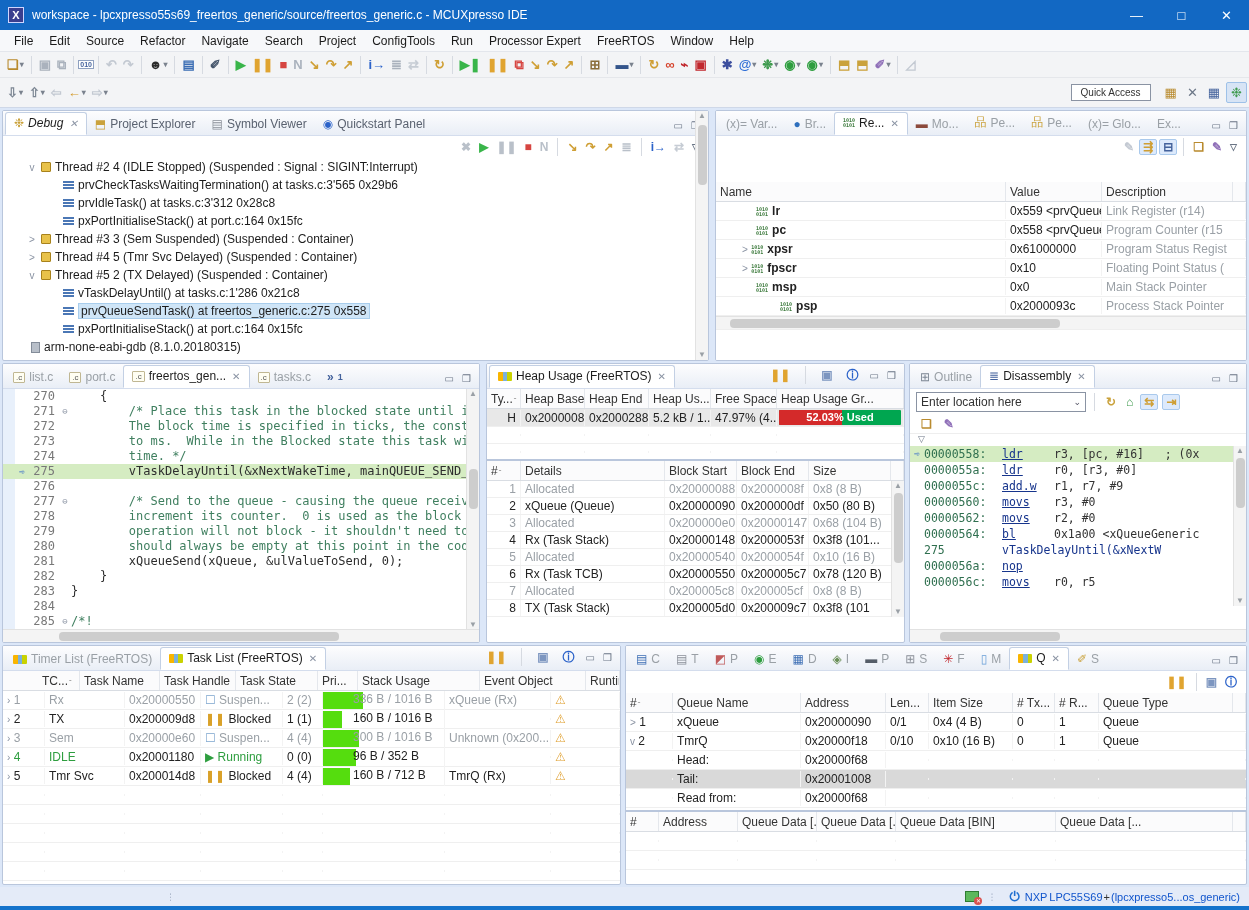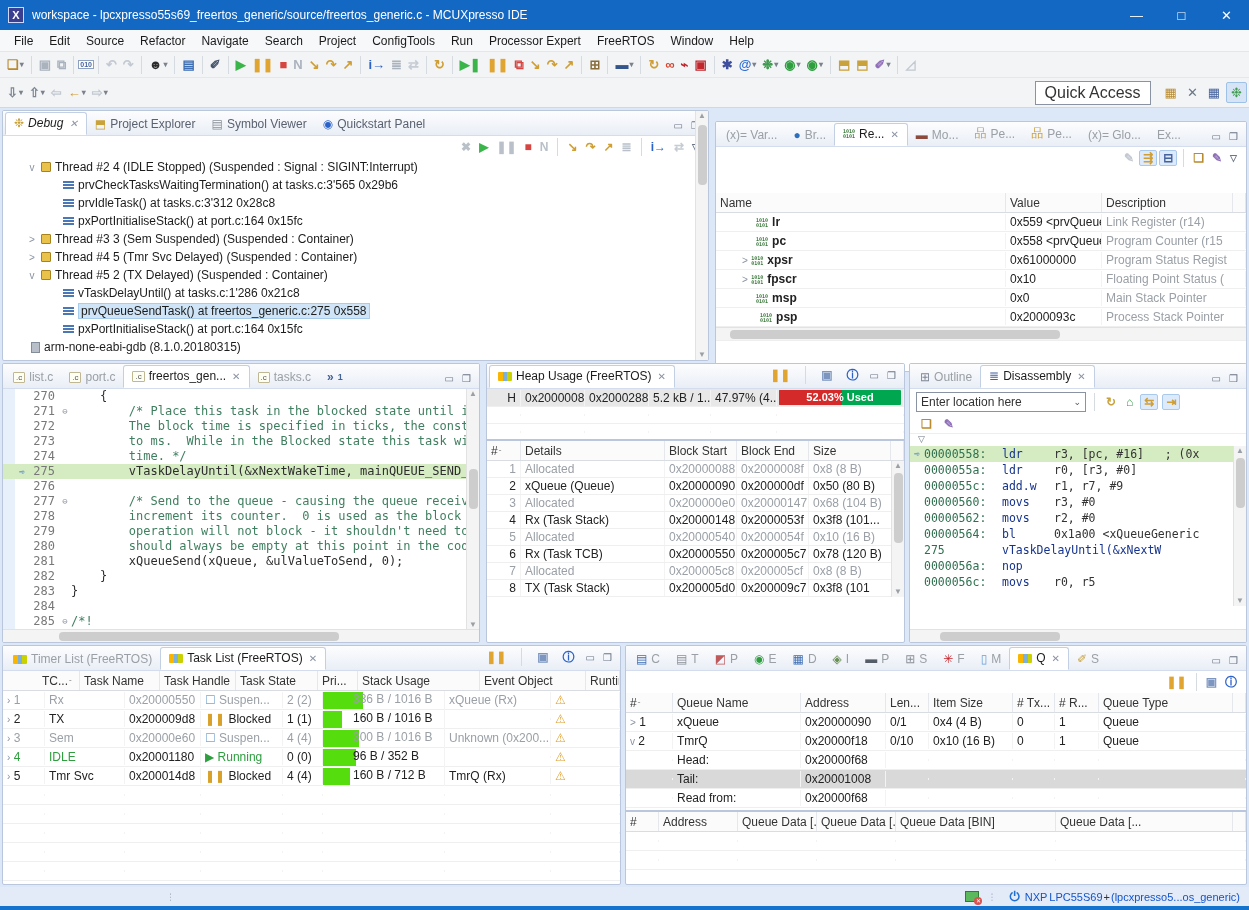--- a/index.html
+++ b/index.html
@@ -17,21 +17,21 @@
   .menubar { height:22px; background:#f7f8fa; display:flex; align-items:center; padding-left:6px; border-bottom:1px solid #e3e6ec; }
   .menu-item { padding:2px 8px; color:#1a1a1a; }
   .tbrow { background:#f3f4f6; display:flex; align-items:center; }
   .tbrow1 { height:26px; border-bottom:1px solid #e5e7eb; padding-left:4px; }
   .tbrow2 { height:30px; border-bottom:1px solid #cfd8e8; padding-left:4px; }
   .tb-icon { display:inline-flex; align-items:center; padding:0 3px; font-size:13px; font-weight:bold; white-space:pre; }
   .tb-sep { width:1px; height:18px; background:#d6dae1; margin:0 4px; }
   .dd { font-size:8px; color:#7a828e; margin-left:1px; }
   .binbox { font-size:7px; border:1px solid #8ea0c0; padding:0 1px; background:#fff; font-weight:bold; }
   .spacer { flex:1; }
-  .quick-access { border:1px solid #8a93a3; background:#fff; padding:2px 9px; font-size:16px; color:#333; margin-right:10px; }
+  .quick-access { border:1px solid #8a93a3; background:#fff; padding:2px 9px; font-size:10px; color:#333; margin-right:10px; }
   .persp { display:inline-flex; align-items:center; padding:2px 4px; margin-right:2px; font-size:13px; }
   .persp.active { background:#d7e4f5; border:1px solid #9ec1e8; border-radius:2px; }
 
   
   .workspace { position:relative; width:1249px; height:779px; background:#dce7f8; }
   .panel { position:absolute; background:#fff; border:1px solid #b9c6dc; border-radius:2px; overflow:hidden; }
   .tabbar { height:25px; display:flex; align-items:flex-end; background:linear-gradient(#fdfdfe,#e9eef6);
             border-bottom:1px solid #d4dded; padding-left:2px; }
   .tab { display:flex; align-items:center; gap:4px; padding:3px 8px 4px 8px; color:#5a6270; white-space:nowrap; font-size:12px; }
   .tab.active { background:#fff; border:1px solid #c3d0e4; border-bottom:1px solid #fff; border-radius:3px 3px 0 0; color:#1c1c1c; }
@@ -89,21 +89,21 @@
 
   
   .stack-cell { position:relative; height:19px; }
   .stack-cell .bar { position:absolute; left:0; top:1px; bottom:1px; background:#55dd0e; }
   .stack-cell .lab { position:absolute; left:30px; top:0; line-height:17px; }
 
   
   .dis-row { display:flex; height:16px; font-family:"DejaVu Sans Mono",monospace; font-size:11.5px; line-height:16px; white-space:pre; }
   .dis-row .arr { width:14px; color:#2b62c9; font-size:10px; text-align:center; }
   .dis-row .addr { width:78px; color:#2f6f4f; }
-  .dis-row .mn { width:52px; color:#16348c; }
+  .dis-row .mn { width:52px; color:#16348c;text-decoration:underline; }
   .dis-row .ops { flex:1; color:#333; overflow:hidden; }
   .dis-row.current { background:#d5ecc2; }
   .dis-row.src .addr { color:#2f6f4f; }
   .dis-row.src .ops { color:#16348c; }
 
   .combo { display:flex; align-items:center; border:1px solid #8a93a3; background:#fff; height:20px; padding:0 4px; width:170px; color:#333; }
   .combo .caret { margin-left:auto; color:#556; font-size:9px; }
 
   .state-suspended { color:#7fa7cf; } .state-blocked { color:#d9a129; } .state-running { color:#2e9e3f; }
   .warn { color:#e0a030; font-size:12px; }
@@ -316,21 +316,21 @@
             <span class="lbl">arm-none-eabi-gdb (8.1.0.20180315)</span>
         </div>
       </div>
       <div class="vscroll">
           <span class="scroll-arrow">▲</span>
           <span class="thumb" style="top:14px; height:60px;"></span>
           <span class="scroll-arrow" style="position:absolute;bottom:1px;left:0;right:0;">▼</span>
         </div>
     </div>
 
-    <div class="panel" style="left:715px; top:13px; width:532px; height:251px;">
+    <div class="panel" style="left:715px; top:2px; width:532px; height:251px;">
       <div class="tabbar">
         <span class="tab dim">(x)= Var...</span>
         <span class="tab dim">
             <span style="color:#2e6fbd">●</span>
             <span>Br...</span>
           </span>
         <span class="tab active">
           <span class="bin-icon"></span>
           <span>Re...</span>
           <span class="close">✕</span>
@@ -389,21 +389,21 @@
           <span style="padding-left:26px"><span class="chev">&gt;</span> <span class="bin-icon" style="display:inline-block;vertical-align:middle;margin-right:4px"></span><b>fpscr</b></span>
           <span>0x10</span>
             <span class="dim">Floating Point Status (</span>
         </div>
         <div class="grid-row" style="grid-template-columns:290px 96px 1fr; height:19px;">
           <span style="padding-left:40px"><span class="bin-icon" style="display:inline-block;vertical-align:middle;margin-right:4px"></span><b>msp</b></span>
           <span>0x0</span>
             <span class="dim">Main Stack Pointer</span>
         </div>
         <div class="grid-row" style="grid-template-columns:290px 96px 1fr; height:19px;">
-          <span style="padding-left:44px"><span class="bin-icon" style="display:inline-block;vertical-align:middle;margin-right:4px"></span><b>psp</b></span>
+          <span style="padding-left:64px"><span class="bin-icon" style="display:inline-block;vertical-align:middle;margin-right:4px"></span><b>psp</b></span>
           <span>0x2000093c</span>
             <span class="dim">Process Stack Pointer</span>
         </div>
       </div>
       <div style="position:relative; height:13px; background:#f4f4f4; border-top:1px solid #e2e2e2;">
         <span class="thumb" style="position:absolute; top:2px; height:9px; left:14px; width:330px; background:#cdcdcd; border-radius:4px;"></span>
       </div>
       <div style="height:48px; background:#fff; border-top:1px solid #eee;"></div>
     </div>
 
@@ -571,20 +571,28 @@
           <span class="close">✕</span>
         </span>
         <span class="tab-min-max" style="align-items:center">
           <span class="vt-icon" style="color:#e0a430">❚❚</span>
           <span class="tb-sep"></span>
           <span class="vt-icon" style="color:#7d96c0">▣</span>
           <span class="vt-icon" style="color:#2b62c9">ⓘ</span>
           <span>▭</span>
           <span>❒</span>
         </span>
+      </div>
+      <div class="grid-head" style="grid-template-columns:34px 64px 64px 62px 66px 1fr;">
+        <span><span>Ty...</span><span class="sort">ˆ</span></span>
+        <span>Heap Base</span>
+        <span>Heap End</span>
+        <span>Heap Us...</span>
+        <span>Free Space</span>
+        <span>Heap Usage Gr...</span>
       </div>
       <div class="grid-row" style="grid-template-columns:34px 64px 64px 62px 66px 1fr; height:18px; background:#e8e8e8;">
         <span style="text-align:right">H</span>
         <span>0x20000088</span>
         <span>0x20002888</span>
         <span>5.2 kB / 1...</span>
         <span>47.97% (4...</span>
         <span style="padding:0">
           <span class="graph-bar" style="display:block">
             <span class="red" style="width: 52.03%;"></span>

